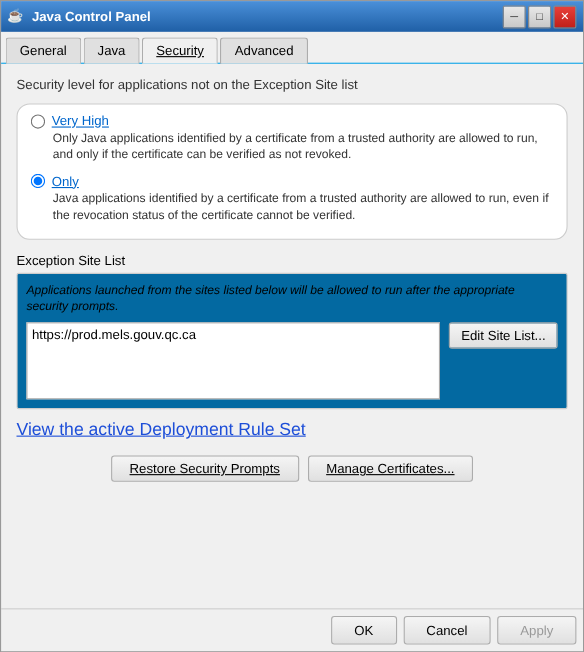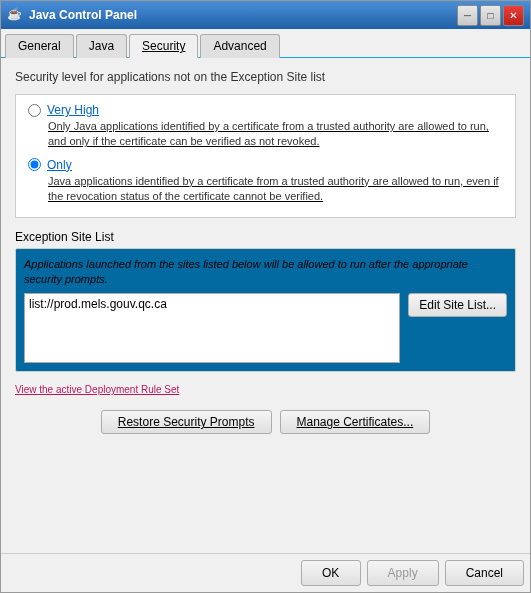--- a/index.html
+++ b/index.html
@@ -110,22 +110,21 @@
     .section-label {
       font-size: 12px;
       color: #333;
       margin-bottom: 10px;
     }
     .radio-group {
       border: 1px solid #ccc;
       padding: 8px 12px 12px 12px;
       margin-bottom: 12px;
       background: #fff;
-      border-radius: 0;
-      text-decoration: underline;
+      border-radius: 12px;
     }
     .radio-option {
       margin-bottom: 8px;
     }
     .radio-option:last-child {
       margin-bottom: 0;
     }
     .radio-label {
       display: flex;
       align-items: center;
@@ -191,24 +190,24 @@
       background: linear-gradient(to bottom, #f5f5f5, #e0e0e0);
       border: 1px solid #acacac;
       border-radius: 3px;
       cursor: pointer;
       font-size: 12px;
     }
     .link-row {
       margin-bottom: 14px;
     }
     .link-text {
-      color: #be185d;
+      color: #1d4ed8;
       text-decoration: underline;
       cursor: pointer;
-      font-size: 10px;
+      font-size: 16px;
     }
     .bottom-buttons {
       display: flex;
       justify-content: center;
       gap: 8px;
       margin-bottom: 8px;
     }
     .bottom-btn {
       padding: 4px 16px;
       background: linear-gradient(to bottom, #f5f5f5, #e0e0e0);
@@ -300,21 +299,21 @@
     </div>
 
     <div class="exception-section">
       <div class="exception-title">Exception Site List</div>
       <div class="exception-box">
         <div class="exception-desc">
           <span>Applications launched from the sites listed below </span><span style="font-style:italic;">will be allowed to run after the appropriate security prompts.</span>
         </div>
         <div class="exception-list-row">
           <div class="exception-list">
-            <div class="exception-list-item">list://prod.mels.gouv.qc.ca</div>
+            <div class="exception-list-item">https://prod.mels.gouv.qc.ca</div>
           </div>
           <button class="edit-site-btn">Edit Site List...</button>
         </div>
       </div>
     </div>
 
     <div class="link-row">
       <span class="link-text">View the active Deployment Rule Set</span>
     </div>
 
@@ -323,16 +322,16 @@
       <button class="bottom-btn">Manage Certificates...</button>
     </div>
 
     <div style="flex:1;"></div>
   </div>
 
   <hr class="footer-divider">
 
   <div class="footer-buttons">
     <button class="footer-btn">OK</button>
+    <button class="footer-btn">Cancel</button>
     <button class="footer-btn disabled">Apply</button>
-    <button class="footer-btn">Cancel</button>
   </div>
 </div>
 
 </body></html>

